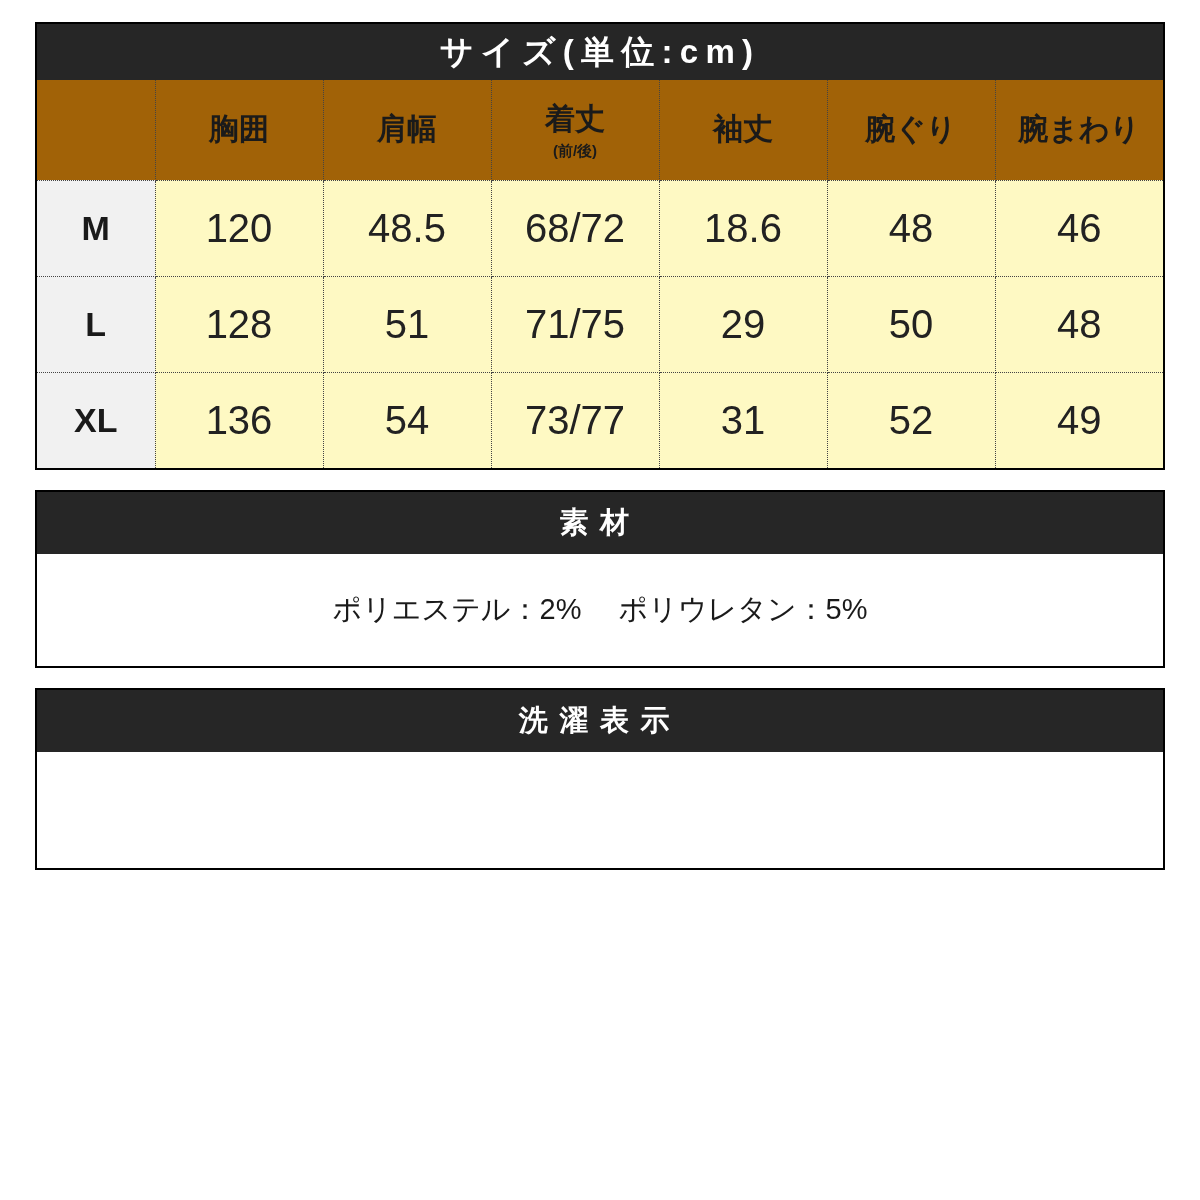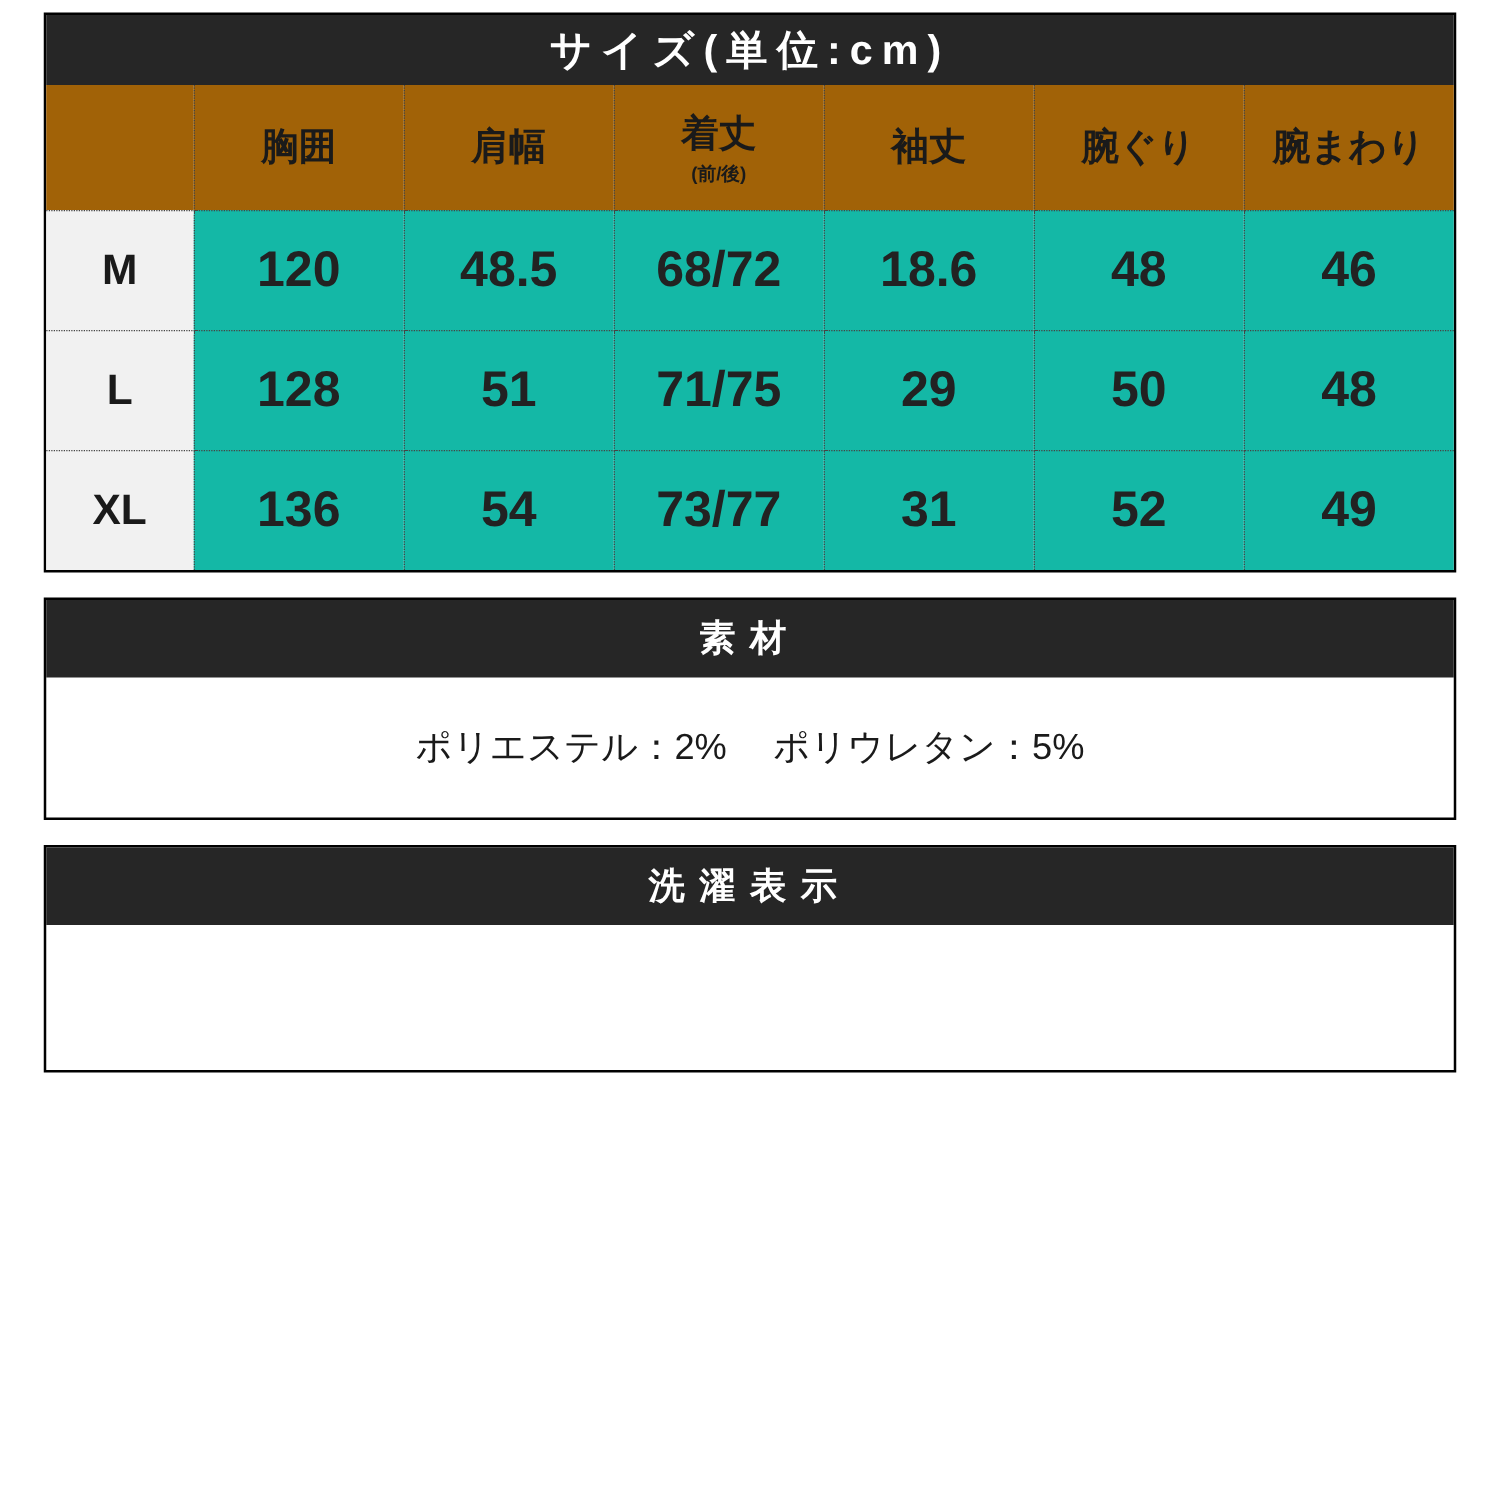--- a/index.html
+++ b/index.html
@@ -3,21 +3,21 @@
 <meta charset="utf-8">
 <style>
   * { box-sizing: border-box; }
   html, body { margin: 0; padding: 0; }
   body {
     width: 1200px; height: 1200px;
     background: #ffffff;
     color: #1a1a1a;
     font-family: "Liberation Sans", "DejaVu Sans", sans-serif;
   }
-  .page { padding: 10px 35px 0 35px; }
+  .page { padding: 22px 35px 0 35px; }
 
   
   .band {
     background: #262626; color: #ffffff;
     display: flex; align-items: center; justify-content: center;
     font-weight: bold;
   }
   .band-title { height: 56px; font-size: 33px; letter-spacing: 0.22em; }
   .band-sm    { height: 62px; font-size: 29px; letter-spacing: 0.40em; }
 
@@ -27,21 +27,21 @@
   .size-table th, .size-table td {
     border: 1px dotted #444;
     text-align: center; vertical-align: middle;
     padding: 0;
   }
   .size-table thead th { background: #a16207; height: 100px; font-size: 30px; font-weight: bold; border-top: none; }
   .size-table thead th:first-child, .size-table tbody th { border-left: none; }
   .size-table th:last-child, .size-table td:last-child { border-right: none; }
   .size-table tbody tr:last-child th, .size-table tbody tr:last-child td { border-bottom: none; }
   .size-table tbody th { background: #f1f1f1; height: 96px; font-size: 34px; font-weight: bold; }
-  .size-table td { background: #14b8a6; font-size: 40px; font-weight: bold; color: #222; }
+  .size-table td { background: #fef9c3; font-size: 40px; font-weight: normal; color: #222; }
   .col-head-sub { display: block; font-size: 15px; margin-top: 2px; }
 
   
   .notes { margin: 14px 0 0 38px; font-size: 29px; line-height: 52px; letter-spacing: 0.5px; color: #161616; }
   .note-block + .note-block { margin-top: 30px; }
   .note-line.cont { padding-left: 29px; }
 
   
   .material-section, .care-section { border: 2px solid #000; margin-top: 20px; }
   .material-body { height: 112px; display: flex; align-items: center; justify-content: center; font-size: 29px; }

